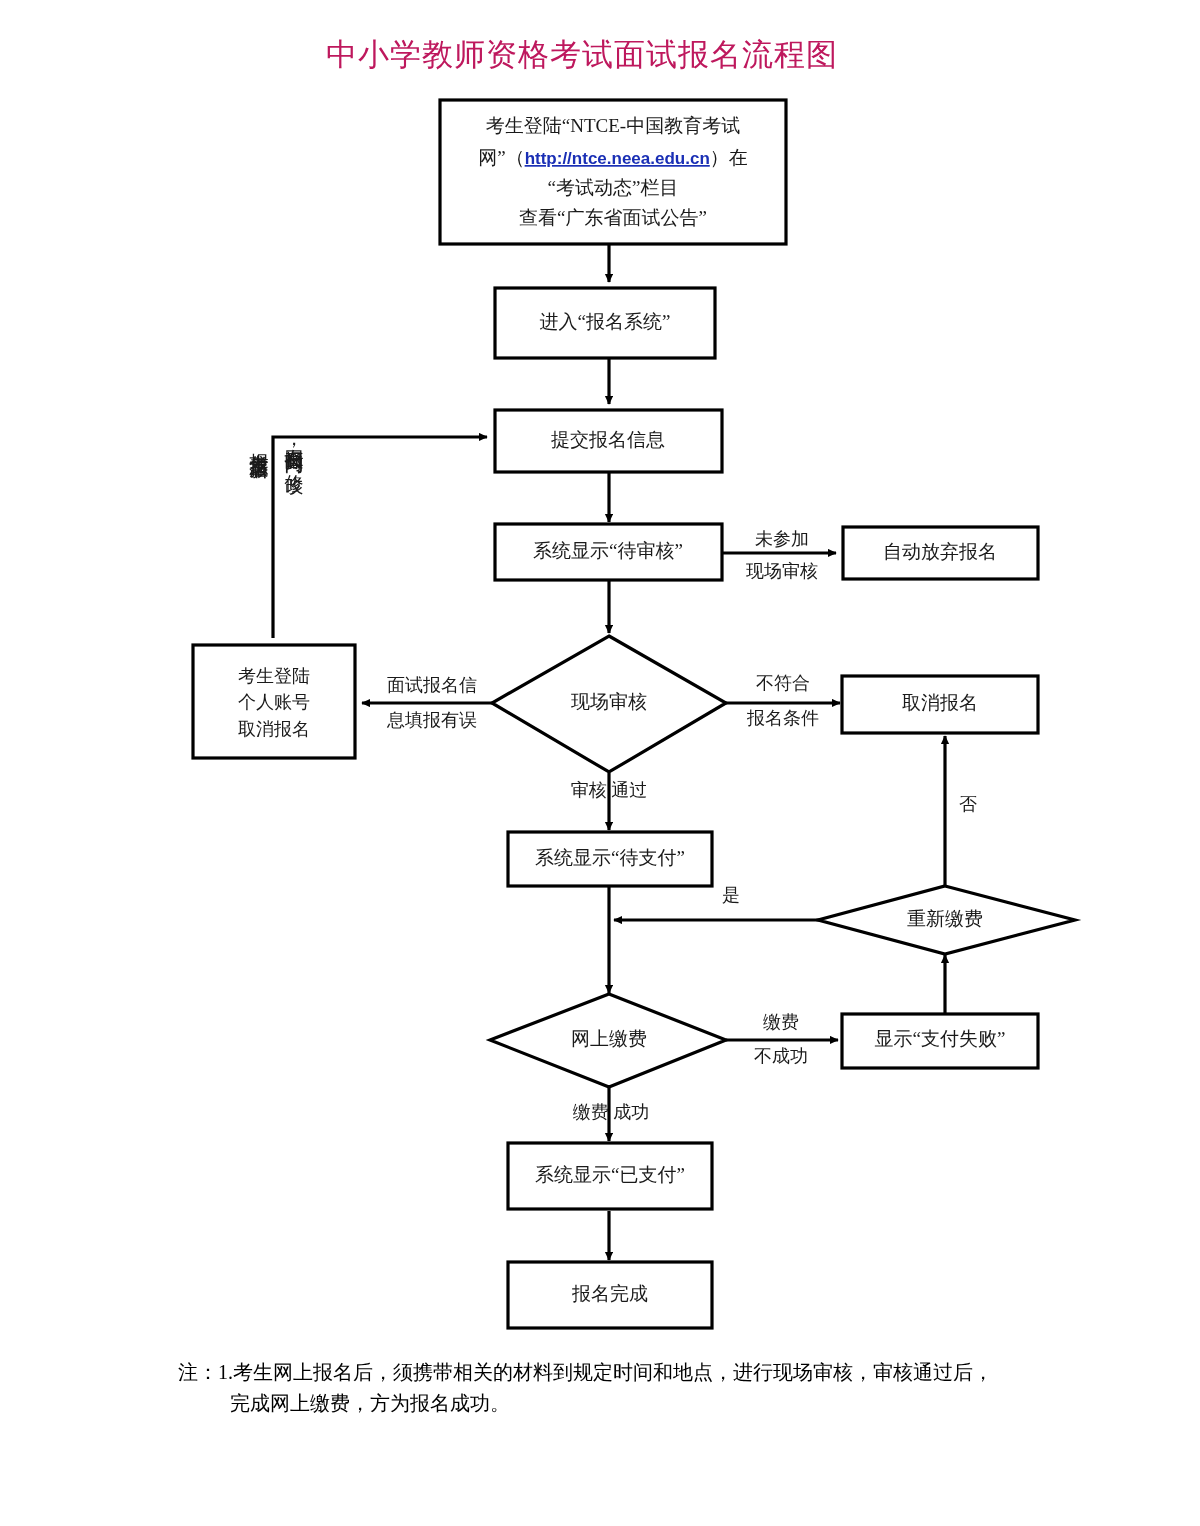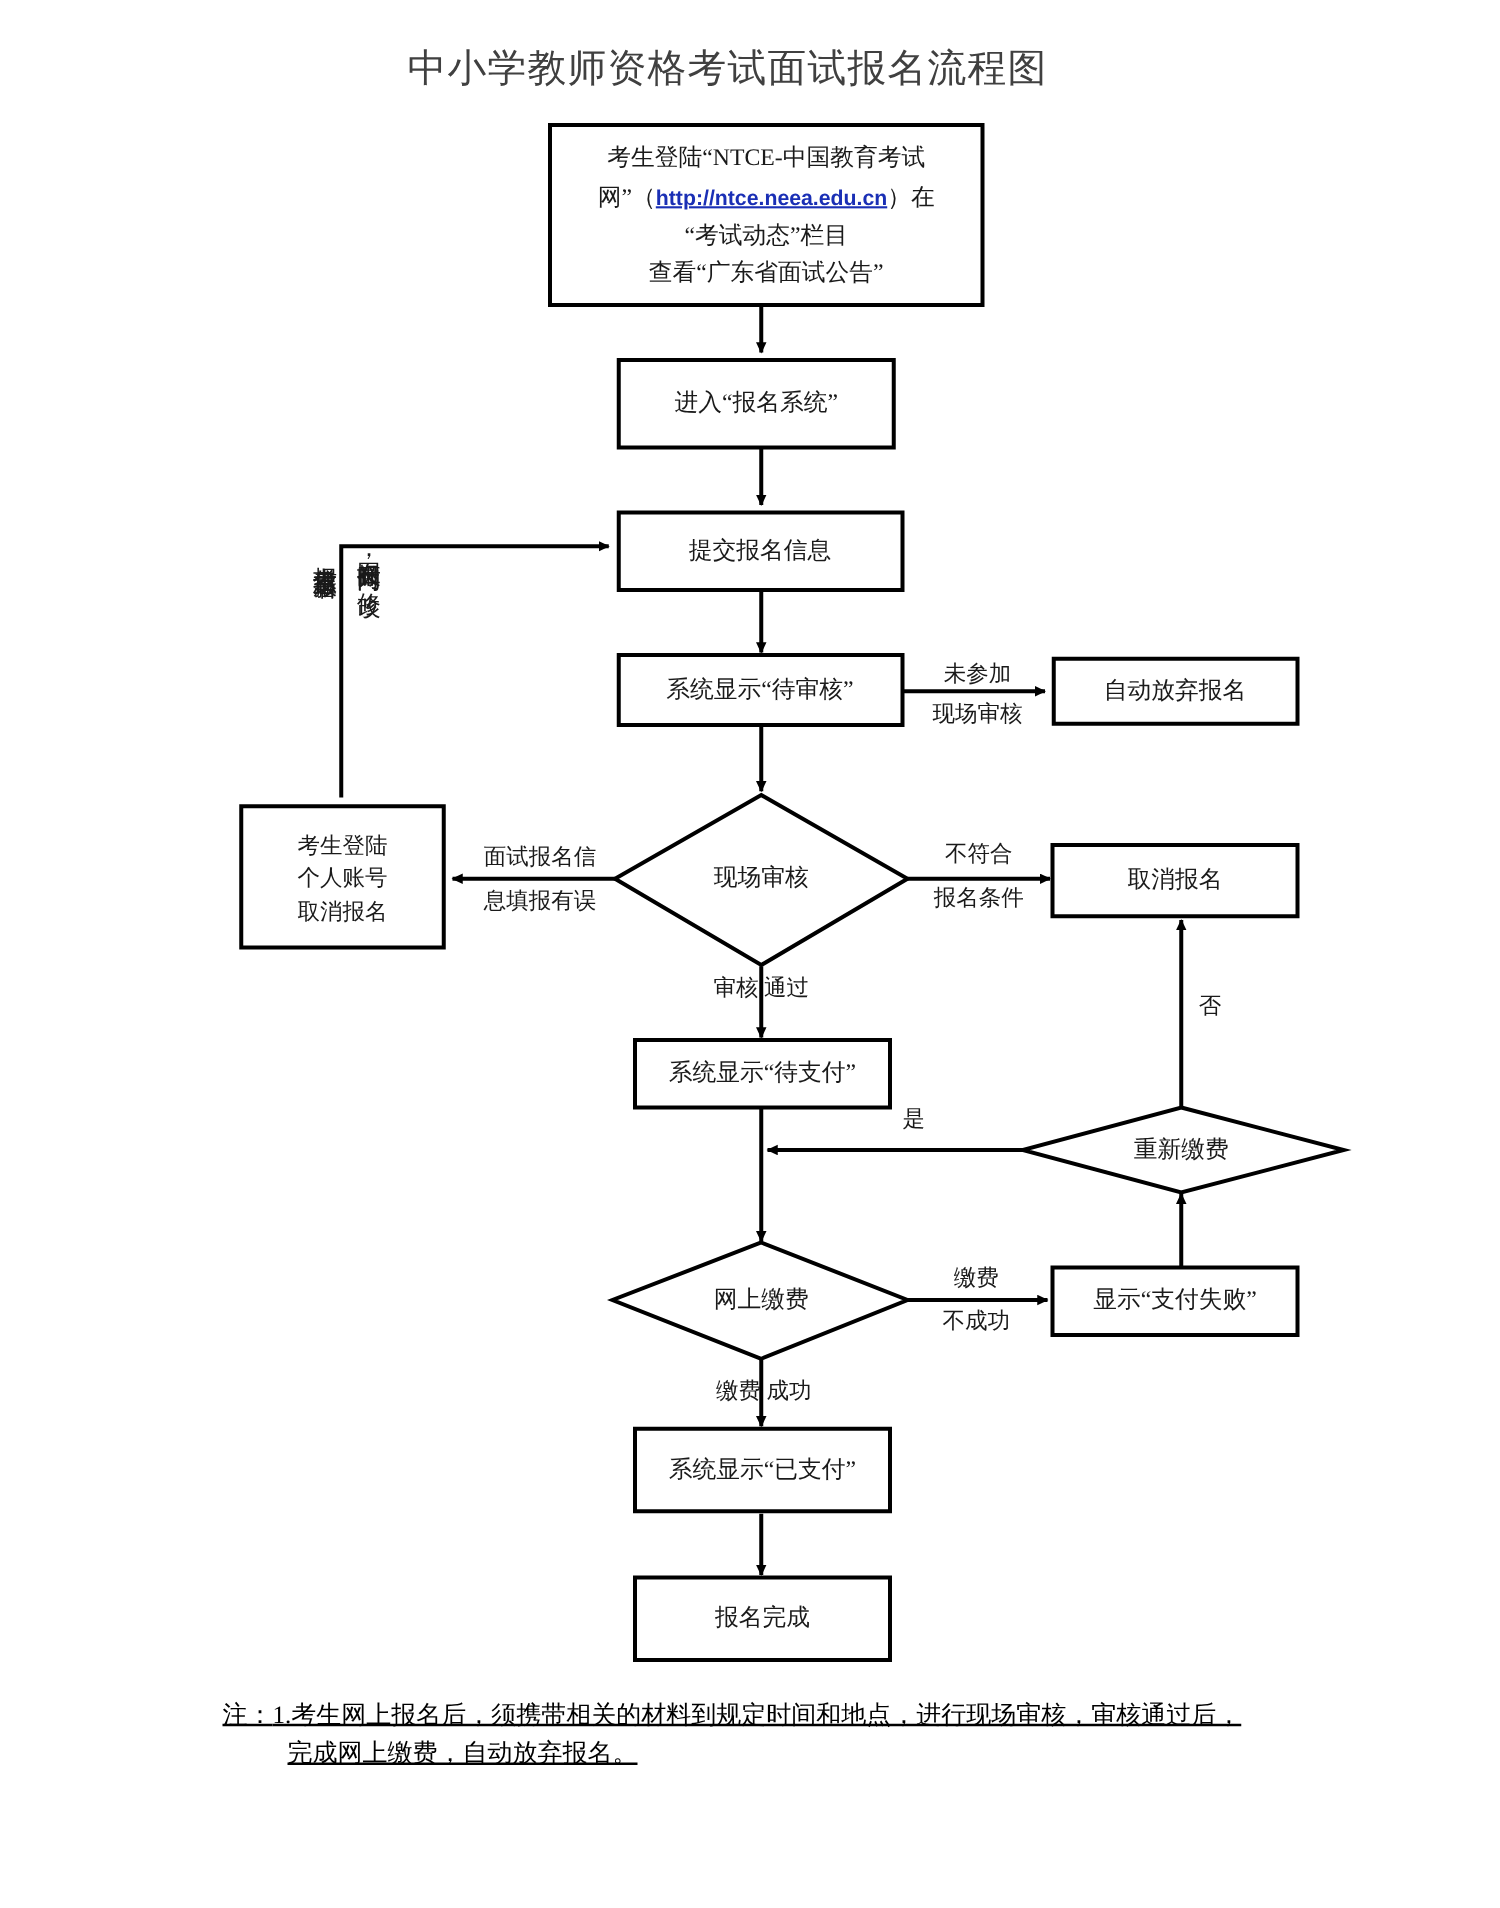--- a/index.html
+++ b/index.html
@@ -11,26 +11,26 @@
   .conn{stroke:#000000;stroke-width:3.2;fill:none;}
   .nodetext{font-family:"Liberation Serif","DejaVu Serif",serif;font-size:19px;fill:#1a1a1a;
             text-anchor:middle;dominant-baseline:middle;}
   .nodetext.small{font-size:18px;}
   .linklabel{font-family:"Liberation Sans","DejaVu Sans",sans-serif;font-size:17px;
              fill:#1a2fb5;text-anchor:middle;dominant-baseline:middle;
              text-decoration:underline;font-weight:bold;}
   .edgelabel{font-family:"Liberation Serif","DejaVu Serif",serif;font-size:18px;fill:#1a1a1a;
              text-anchor:middle;dominant-baseline:middle;}
   .title{position:absolute;left:0;top:34px;width:1164px;text-align:center;
-         font-family:"Liberation Serif","DejaVu Serif",serif;font-size:31px;color:#404040;
+         font-family:"Liberation Serif","DejaVu Serif",serif;font-size:31px;color:#be185d;
          letter-spacing:1px;}
   .notes{position:absolute;left:178px;top:1357px;width:900px;
          font-family:"Liberation Serif","DejaVu Serif",serif;font-size:20px;color:#000;
          line-height:1.55;}
-  .notes .nrow{white-space:nowrap;text-decoration:underline;}
+  .notes .nrow{white-space:nowrap;}
   .notes .indent{padding-left:52px;}
   .vtext{position:absolute;writing-mode:vertical-rl;text-orientation:upright;
          font-family:"Liberation Serif","DejaVu Serif",serif;font-size:19px;color:#1a1a1a;
          line-height:1;letter-spacing:1px;white-space:nowrap;}
 </style>
 </head>
 <body>
 
 <div id="stage">
 
@@ -168,16 +168,16 @@
     </g>
   </svg>
 
   <div class="vtext" style="left:250px;top:438px;">报考信息重新报名</div>
   <div class="vtext" style="left:285px;top:434px;">在网报时间内，修改</div>
 
   <div class="notes">
     <div class="nrow">
       <span>注：</span><span>1.考生网上报名后，须携带相关的材料到规定时间和地点，进行现场审核，审核通过后，</span>
     </div>
-    <div class="nrow indent">完成网上缴费，自动放弃报名。</div>
+    <div class="nrow indent">完成网上缴费，方为报名成功。</div>
   </div>
 
 </div>
 
 </body></html>

